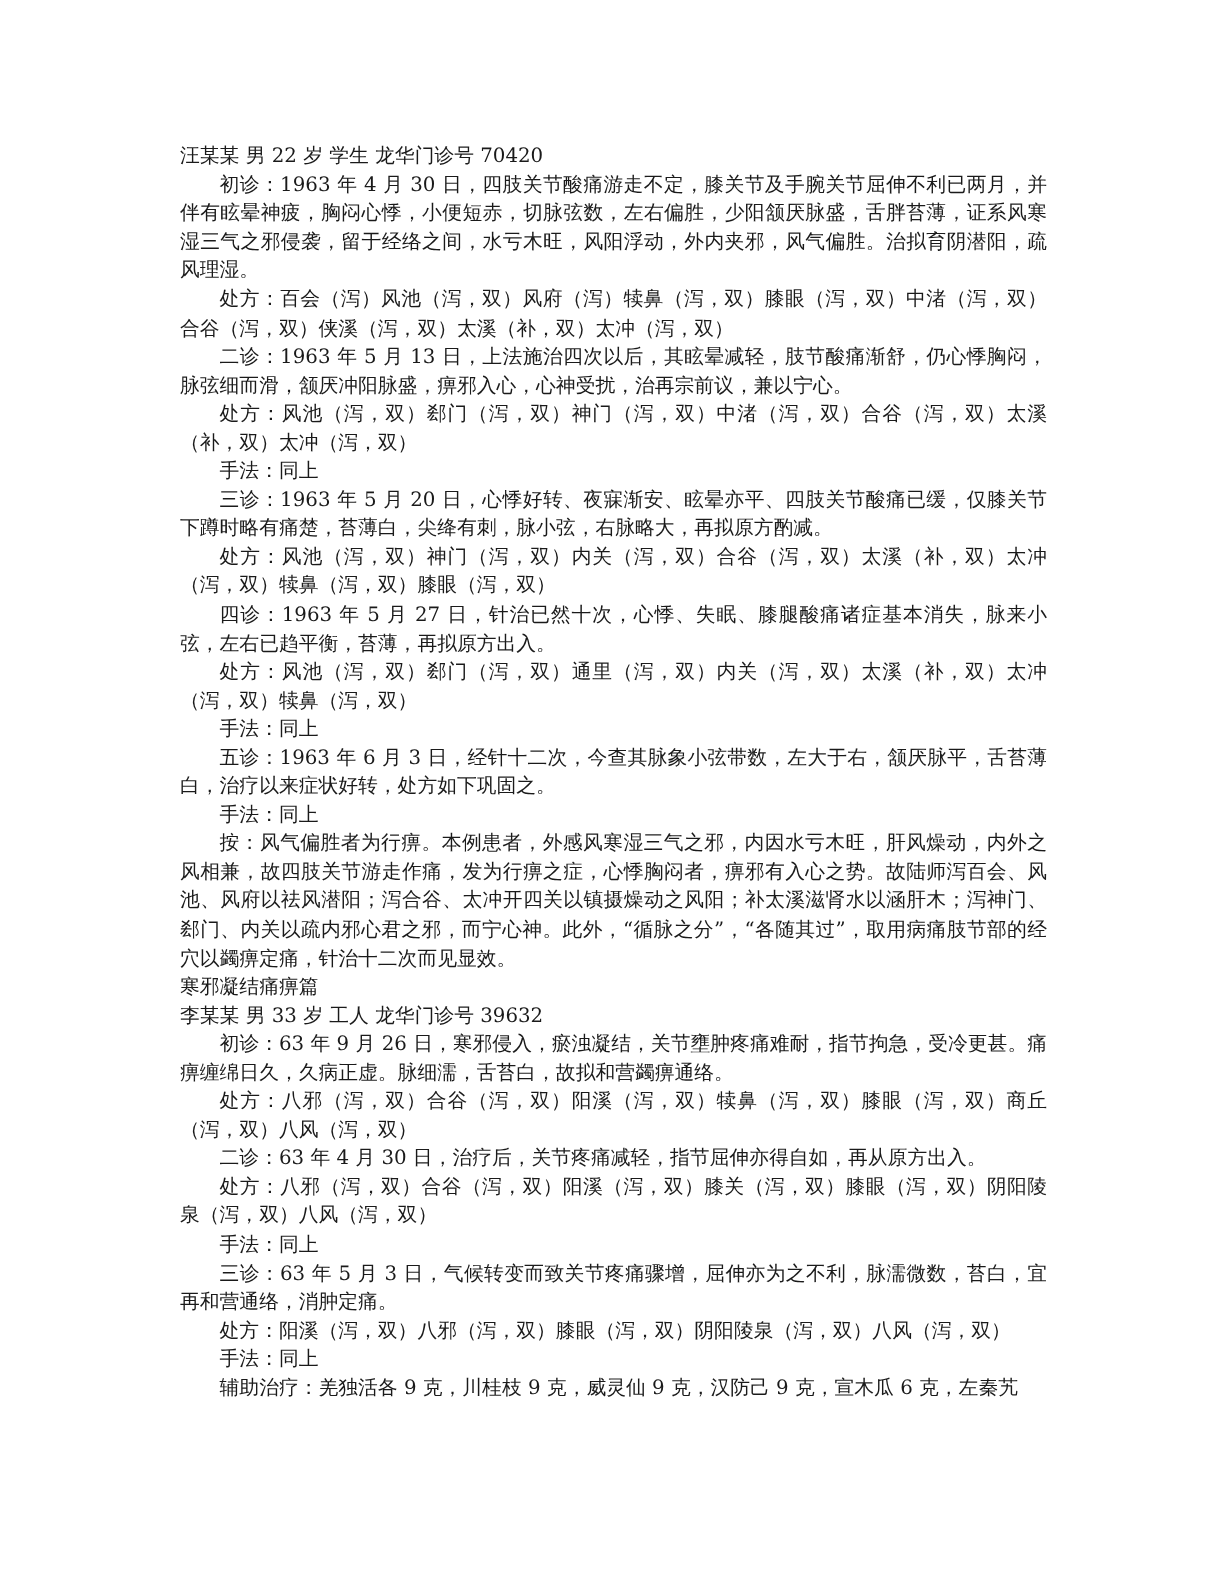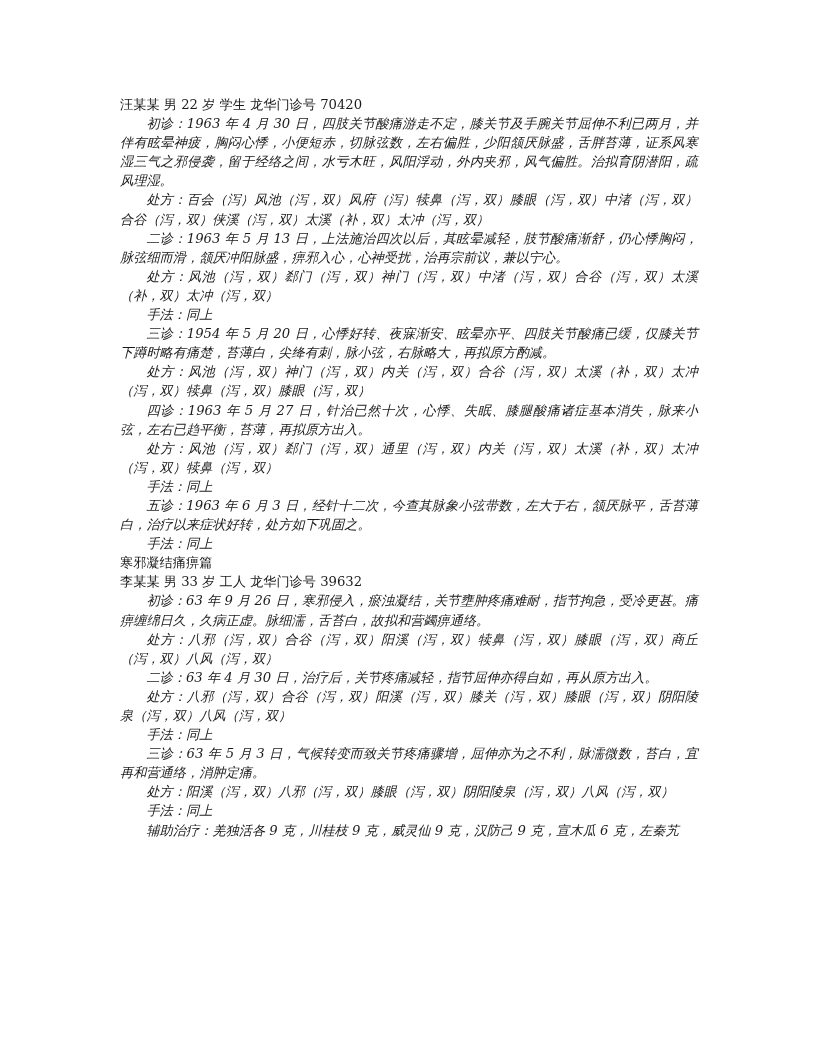--- a/index.html
+++ b/index.html
@@ -5,40 +5,41 @@
   html, body { margin: 0; padding: 0; background: #ffffff; }
   body { width: 816px; height: 1056px; position: relative; overflow: hidden; }
   .page {
     position: absolute; left: 120px; top: 95px; width: 578px;
     font-family: "DejaVu Serif", "Liberation Serif", serif;
     font-size: 13.2px; line-height: 19.1px; color: #1a1a1a;
     text-align: justify;
   }
   .line { margin: 0; padding: 0; }
   .head { text-indent: 0; }
-  .para { text-indent: 2em; font-style: italic; }
+  .para { text-indent: 2em; }
   .section { text-indent: 0; }
 </style>
 </head>
 <body>
 
 <div class="page">
   <p class="line head">汪某某 男 22 岁 学生 龙华门诊号 70420</p>
   <p class="line para">初诊：1963 年 4 月 30 日，四肢关节酸痛游走不定，膝关节及手腕关节屈伸不利已两月，并伴有眩晕神疲，胸闷心悸，小便短赤，切脉弦数，左右偏胜，少阳颔厌脉盛，舌胖苔薄，证系风寒湿三气之邪侵袭，留于经络之间，水亏木旺，风阳浮动，外内夹邪，风气偏胜。治拟育阴潜阳，疏风理湿。</p>
   <p class="line para">处方：百会（泻）风池（泻，双）风府（泻）犊鼻（泻，双）膝眼（泻，双）中渚（泻，双）合谷（泻，双）侠溪（泻，双）太溪（补，双）太冲（泻，双）</p>
   <p class="line para">二诊：1963 年 5 月 13 日，上法施治四次以后，其眩晕减轻，肢节酸痛渐舒，仍心悸胸闷，脉弦细而滑，颔厌冲阳脉盛，痹邪入心，心神受扰，治再宗前议，兼以宁心。</p>
   <p class="line para">处方：风池（泻，双）郄门（泻，双）神门（泻，双）中渚（泻，双）合谷（泻，双）太溪（补，双）太冲（泻，双）</p>
   <p class="line para">手法：同上</p>
-  <p class="line para">三诊：1954 年 5 月 20 日，心悸好转、夜寐渐安、眩晕亦平、四肢关节酸痛已缓，仅膝关节下蹲时略有痛楚，苔薄白，尖绛有刺，脉小弦，右脉略大，再拟原方酌减。</p>
+  <p class="line para">三诊：1963 年 5 月 20 日，心悸好转、夜寐渐安、眩晕亦平、四肢关节酸痛已缓，仅膝关节下蹲时略有痛楚，苔薄白，尖绛有刺，脉小弦，右脉略大，再拟原方酌减。</p>
   <p class="line para">处方：风池（泻，双）神门（泻，双）内关（泻，双）合谷（泻，双）太溪（补，双）太冲（泻，双）犊鼻（泻，双）膝眼（泻，双）</p>
   <p class="line para">四诊：1963 年 5 月 27 日，针治已然十次，心悸、失眠、膝腿酸痛诸症基本消失，脉来小弦，左右已趋平衡，苔薄，再拟原方出入。</p>
   <p class="line para">处方：风池（泻，双）郄门（泻，双）通里（泻，双）内关（泻，双）太溪（补，双）太冲（泻，双）犊鼻（泻，双）</p>
   <p class="line para">手法：同上</p>
   <p class="line para">五诊：1963 年 6 月 3 日，经针十二次，今查其脉象小弦带数，左大于右，颔厌脉平，舌苔薄白，治疗以来症状好转，处方如下巩固之。</p>
   <p class="line para">手法：同上</p>
+  <p class="line para">按：风气偏胜者为行痹。本例患者，外感风寒湿三气之邪，内因水亏木旺，肝风燥动，内外之风相兼，故四肢关节游走作痛，发为行痹之症，心悸胸闷者，痹邪有入心之势。故陆师泻百会、风池、风府以祛风潜阳；泻合谷、太冲开四关以镇摄燥动之风阳；补太溪滋肾水以涵肝木；泻神门、郄门、内关以疏内邪心君之邪，而宁心神。此外，“循脉之分”，“各随其过”，取用病痛肢节部的经穴以蠲痹定痛，针治十二次而见显效。</p>
 
   <p class="line section">寒邪凝结痛痹篇</p>
 
   <p class="line head">李某某 男 33 岁 工人 龙华门诊号 39632</p>
   <p class="line para">初诊：63 年 9 月 26 日，寒邪侵入，瘀浊凝结，关节壅肿疼痛难耐，指节拘急，受冷更甚。痛痹缠绵日久，久病正虚。脉细濡，舌苔白，故拟和营蠲痹通络。</p>
   <p class="line para">处方：八邪（泻，双）合谷（泻，双）阳溪（泻，双）犊鼻（泻，双）膝眼（泻，双）商丘（泻，双）八风（泻，双）</p>
   <p class="line para">二诊：63 年 4 月 30 日，治疗后，关节疼痛减轻，指节屈伸亦得自如，再从原方出入。</p>
   <p class="line para">处方：八邪（泻，双）合谷（泻，双）阳溪（泻，双）膝关（泻，双）膝眼（泻，双）阴阳陵泉（泻，双）八风（泻，双）</p>
   <p class="line para">手法：同上</p>
   <p class="line para">三诊：63 年 5 月 3 日，气候转变而致关节疼痛骤增，屈伸亦为之不利，脉濡微数，苔白，宜再和营通络，消肿定痛。</p>

